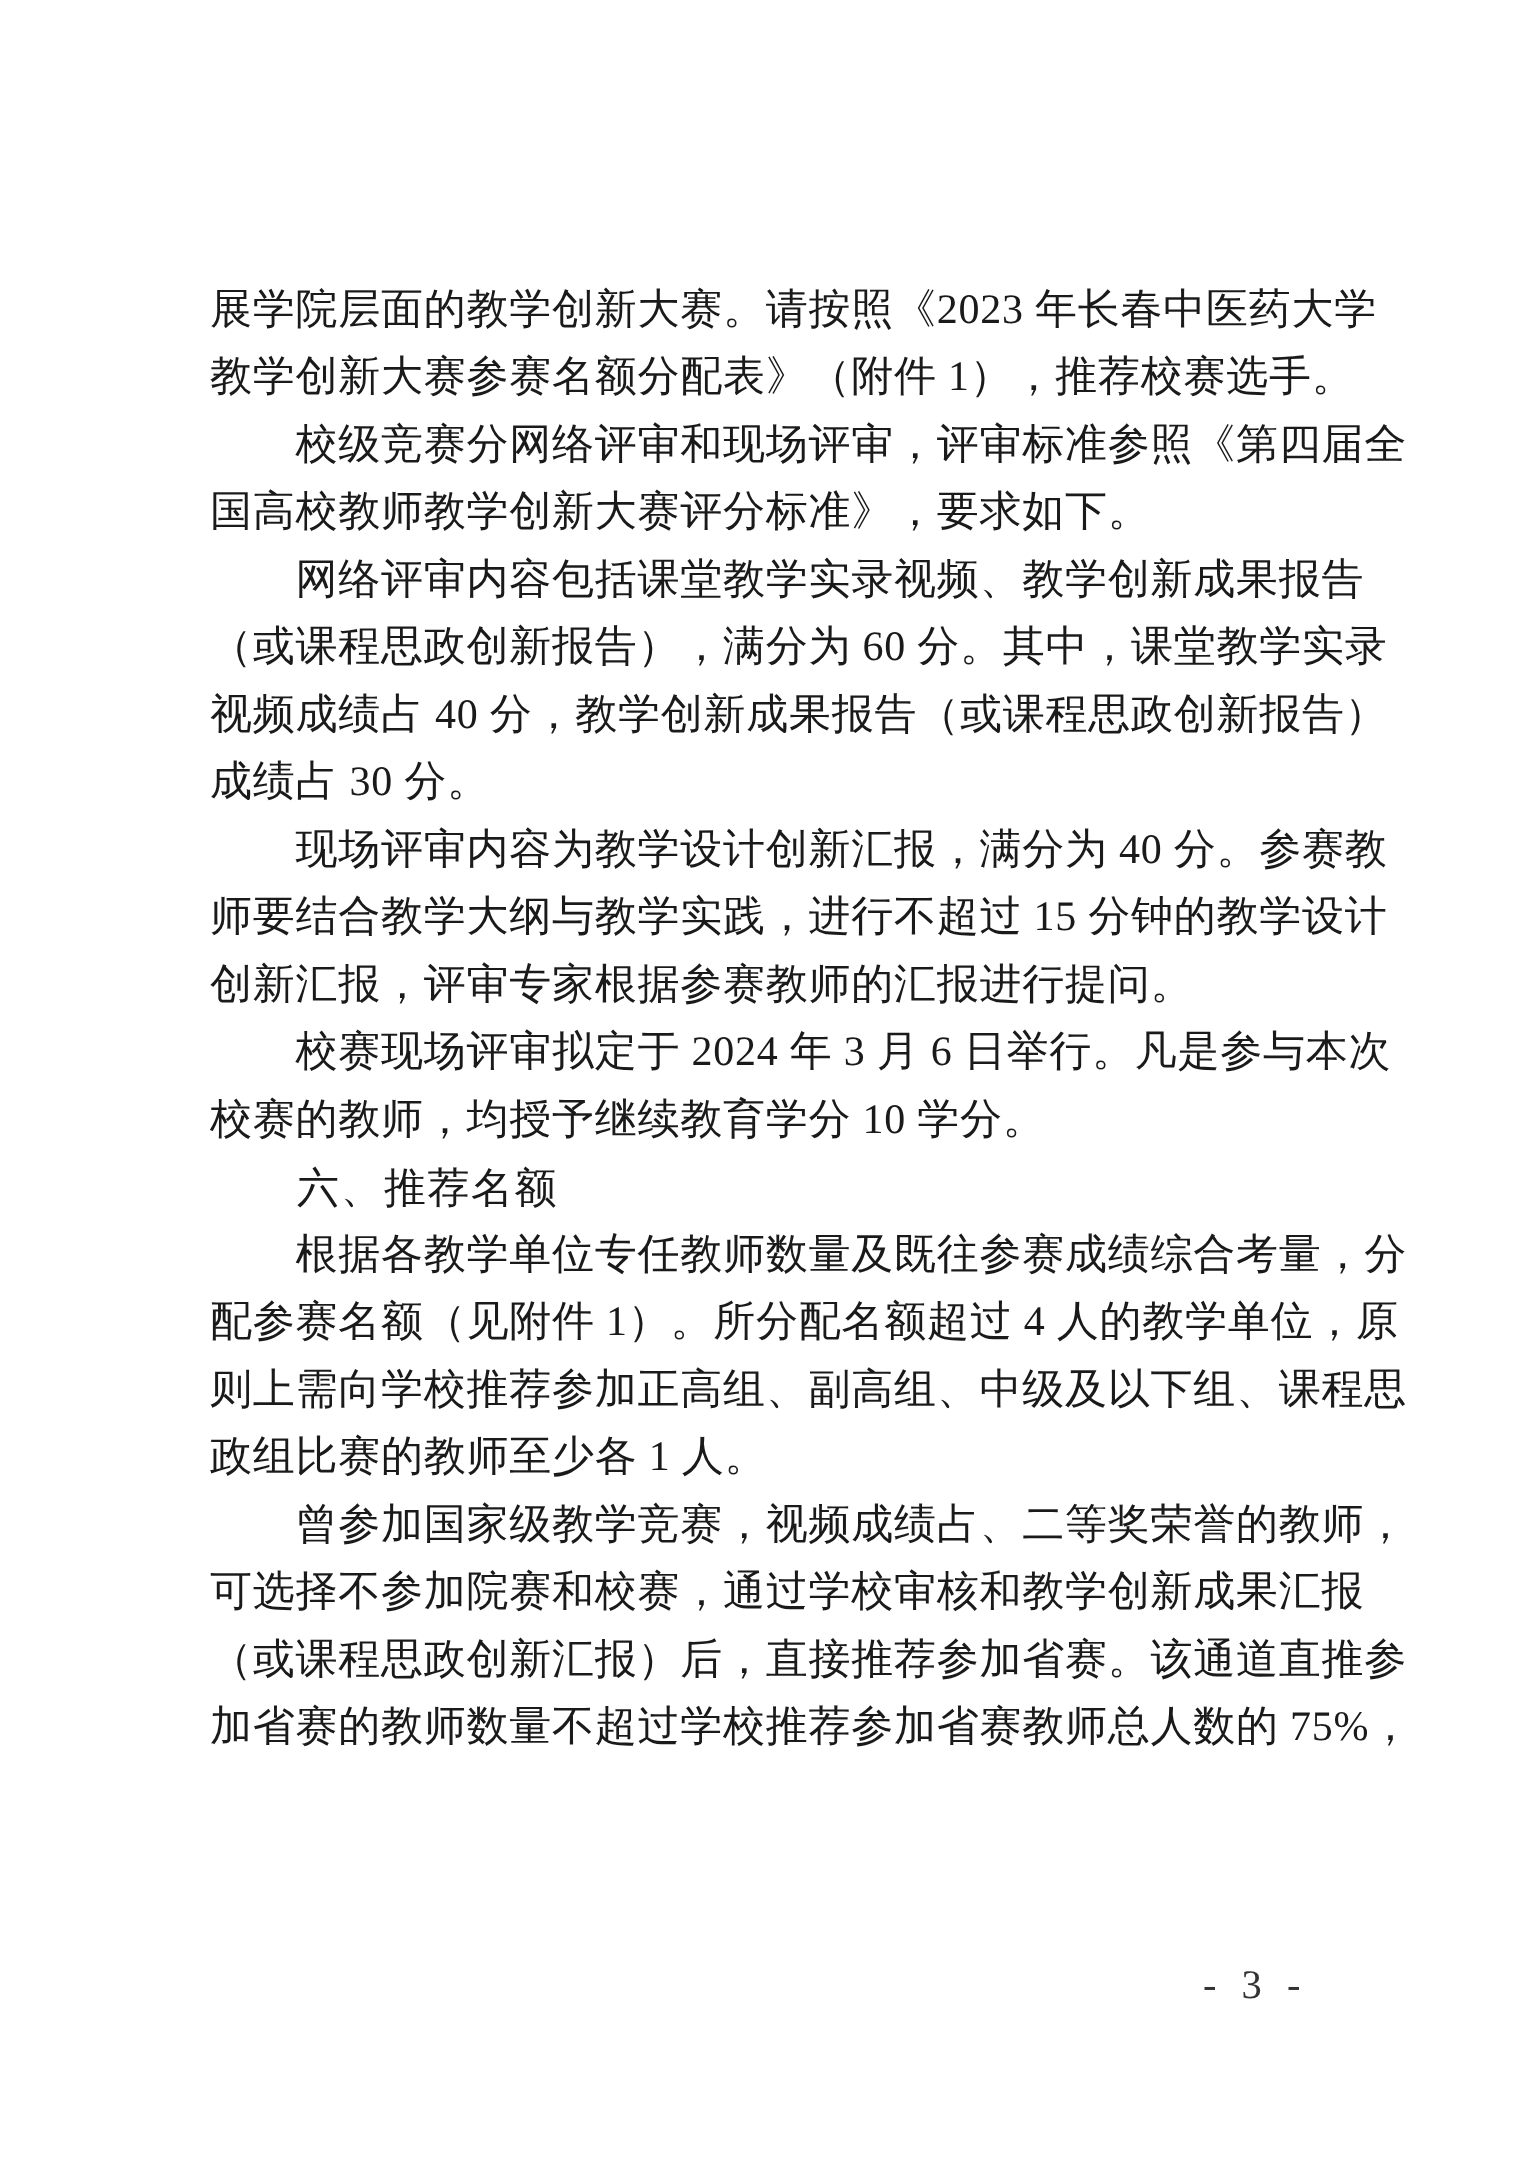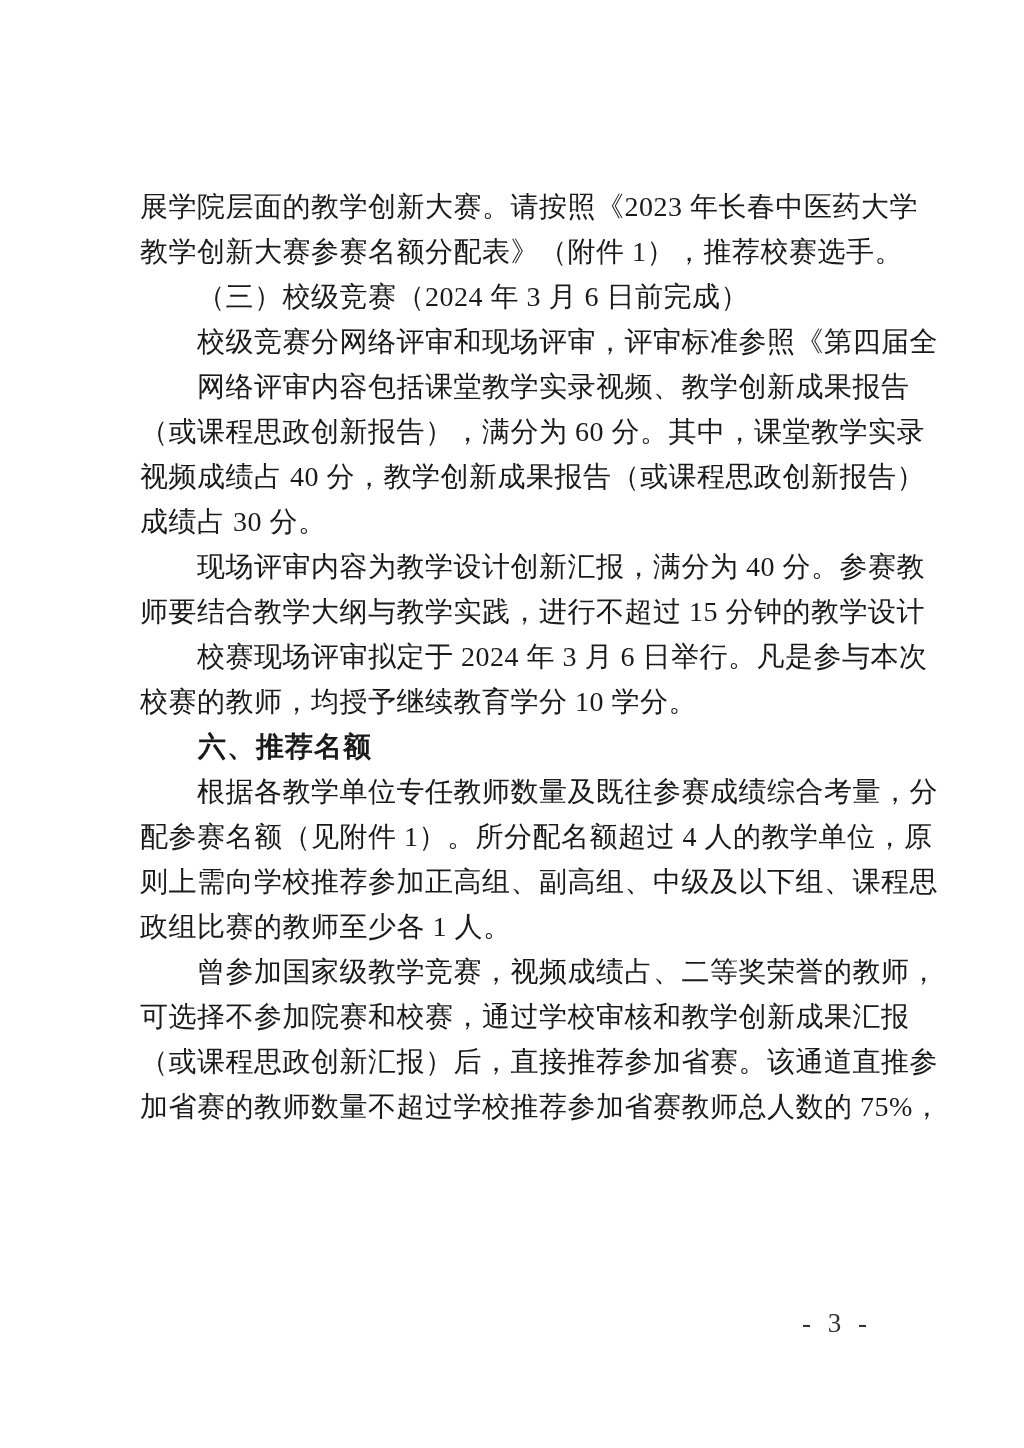--- a/index.html
+++ b/index.html
@@ -32,49 +32,50 @@
     height: 45px;
     line-height: 45px;
     font-size: 28px;
     color: #1a1a1a;
     white-space: pre;
     letter-spacing: 0.5px;
     font-family: "Liberation Serif", "DejaVu Serif", serif;
   }
   .line.heading {
     font-family: "Liberation Sans", "DejaVu Sans", sans-serif;
-    font-weight: 700;
+    font-weight: 400;
     letter-spacing: 1px;
   }
   .page-number {
     position: absolute;
     left: 802px;
     top: 1308px;
     font-size: 27px;
     color: #333333;
     letter-spacing: 5px;
     white-space: pre;
     font-family: "Liberation Serif", "DejaVu Serif", serif;
   }
 </style>
 </head>
 <body>
 
 <div class="page">
   <div class="doc-body">
     <div class="line">展学院层面的教学创新大赛。请按照《2023 年长春中医药大学</div>
     <div class="line">教学创新大赛参赛名额分配表》（附件 1），推荐校赛选手。</div>
-    <div class="line">　　（三）校级竞赛（2024 年 3 月 6 日前完成）</div>
     <div class="line">　　校级竞赛分网络评审和现场评审，评审标准参照《第四届全</div>
+    <div class="line">国高校教师教学创新大赛评分标准》，要求如下。</div>
     <div class="line">　　网络评审内容包括课堂教学实录视频、教学创新成果报告</div>
     <div class="line">（或课程思政创新报告），满分为 60 分。其中，课堂教学实录</div>
     <div class="line">视频成绩占 40 分，教学创新成果报告（或课程思政创新报告）</div>
     <div class="line">成绩占 30 分。</div>
     <div class="line">　　现场评审内容为教学设计创新汇报，满分为 40 分。参赛教</div>
     <div class="line">师要结合教学大纲与教学实践，进行不超过 15 分钟的教学设计</div>
+    <div class="line">创新汇报，评审专家根据参赛教师的汇报进行提问。</div>
     <div class="line">　　校赛现场评审拟定于 2024 年 3 月 6 日举行。凡是参与本次</div>
     <div class="line">校赛的教师，均授予继续教育学分 10 学分。</div>
     <div class="line heading">　　六、推荐名额</div>
     <div class="line">　　根据各教学单位专任教师数量及既往参赛成绩综合考量，分</div>
     <div class="line">配参赛名额（见附件 1）。所分配名额超过 4 人的教学单位，原</div>
     <div class="line">则上需向学校推荐参加正高组、副高组、中级及以下组、课程思</div>
     <div class="line">政组比赛的教师至少各 1 人。</div>
     <div class="line">　　曾参加国家级教学竞赛，视频成绩占、二等奖荣誉的教师，</div>
     <div class="line">可选择不参加院赛和校赛，通过学校审核和教学创新成果汇报</div>
     <div class="line">（或课程思政创新汇报）后，直接推荐参加省赛。该通道直推参</div>

